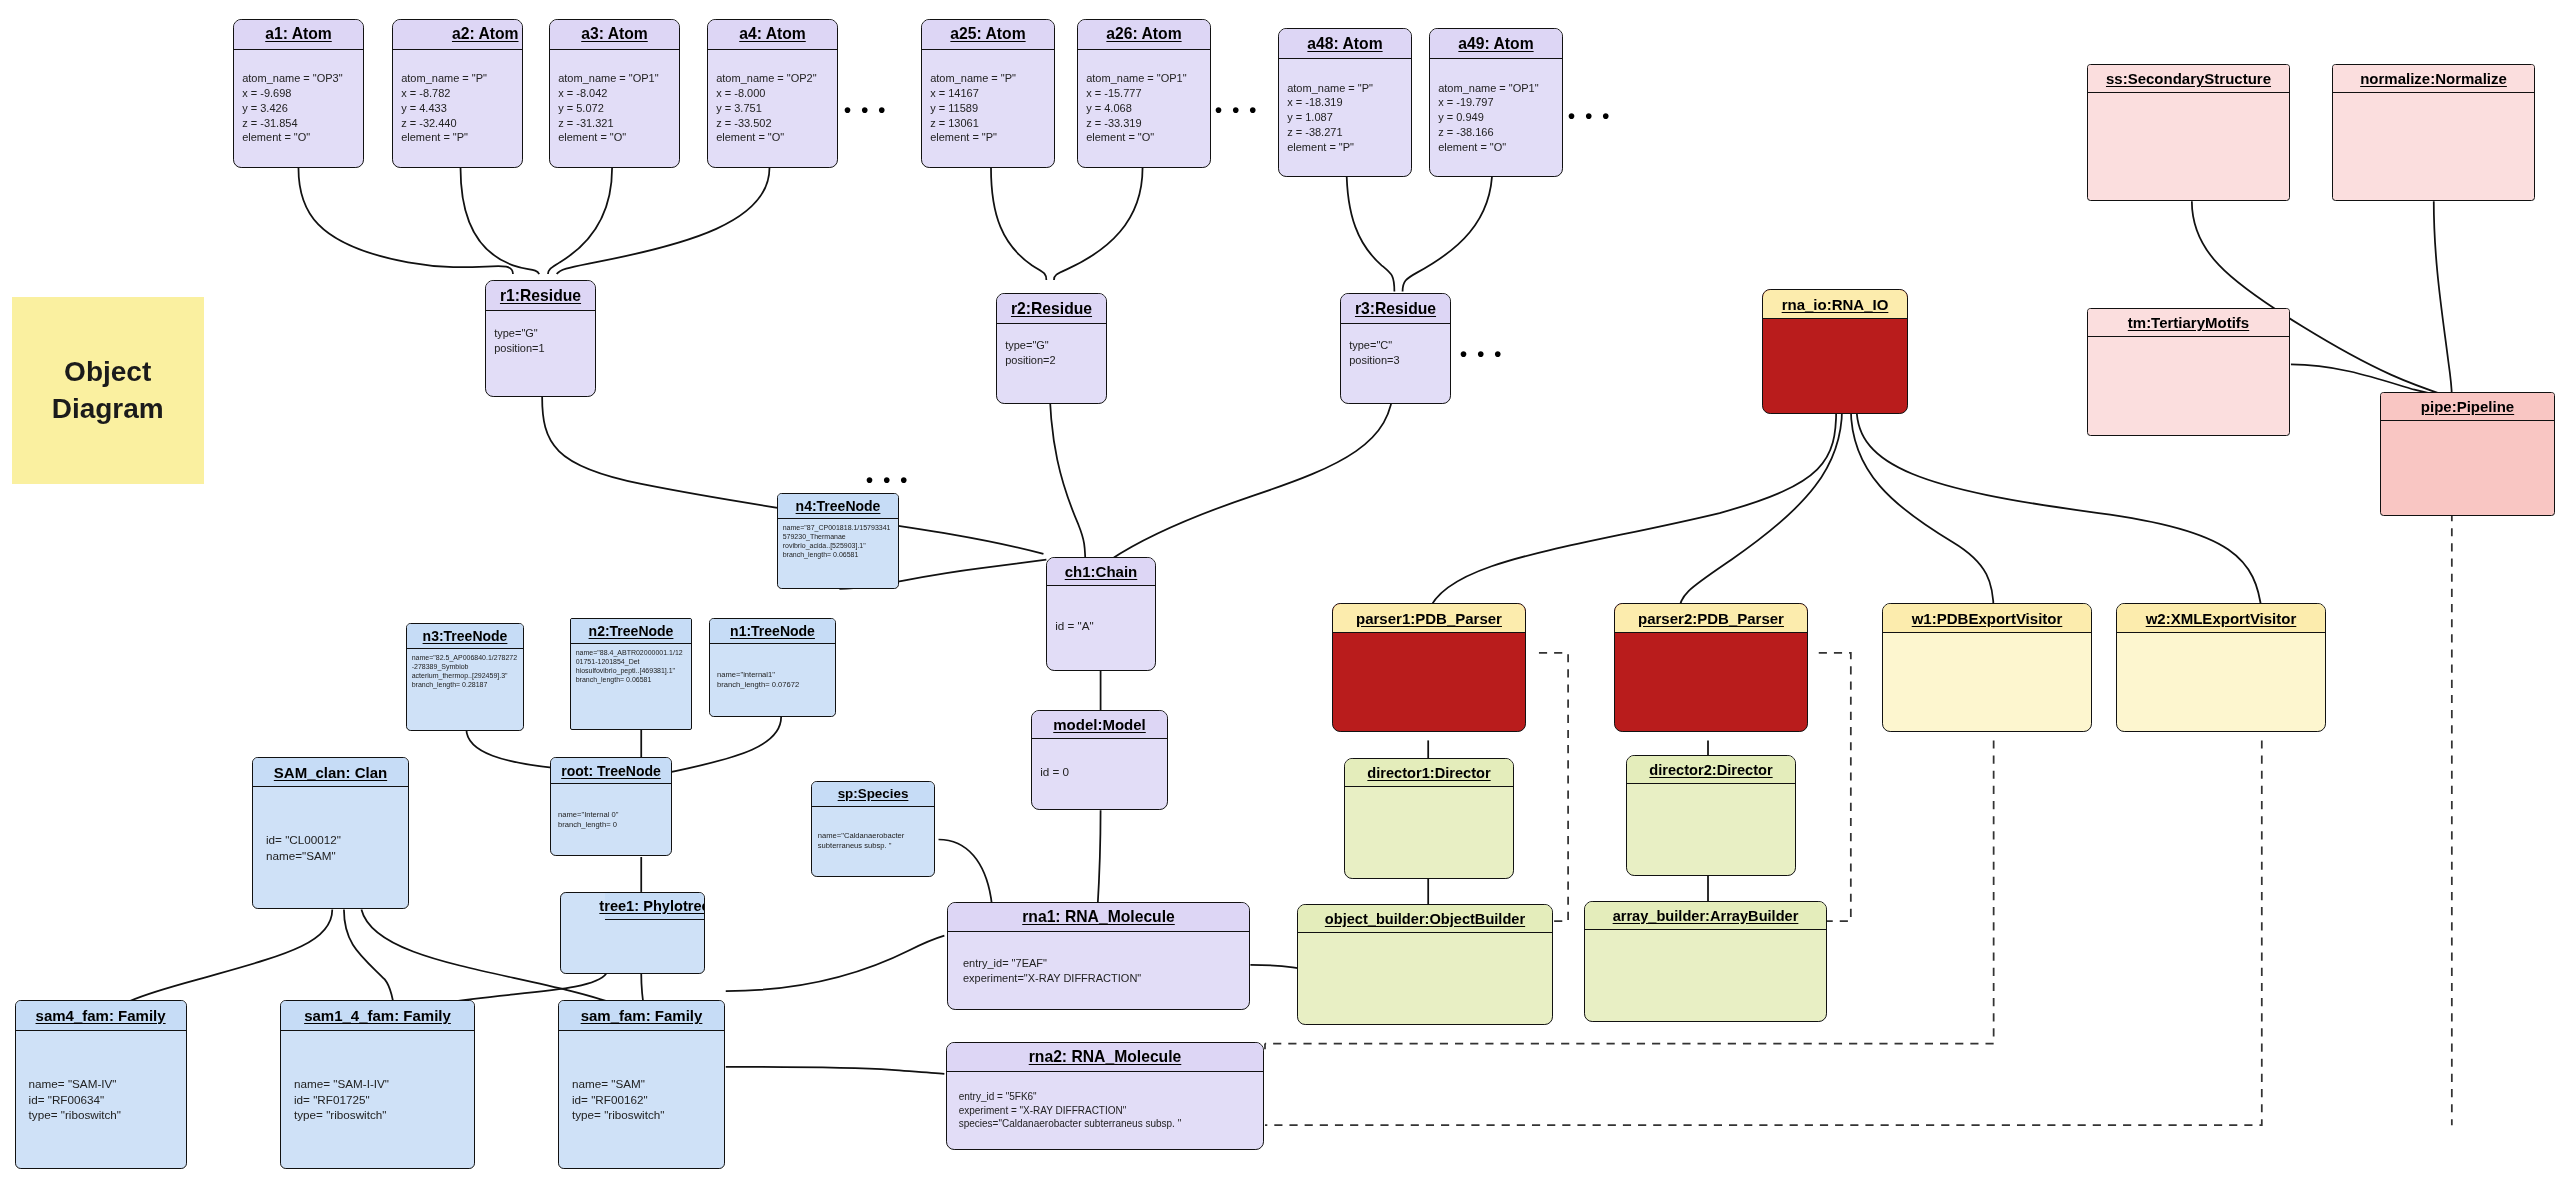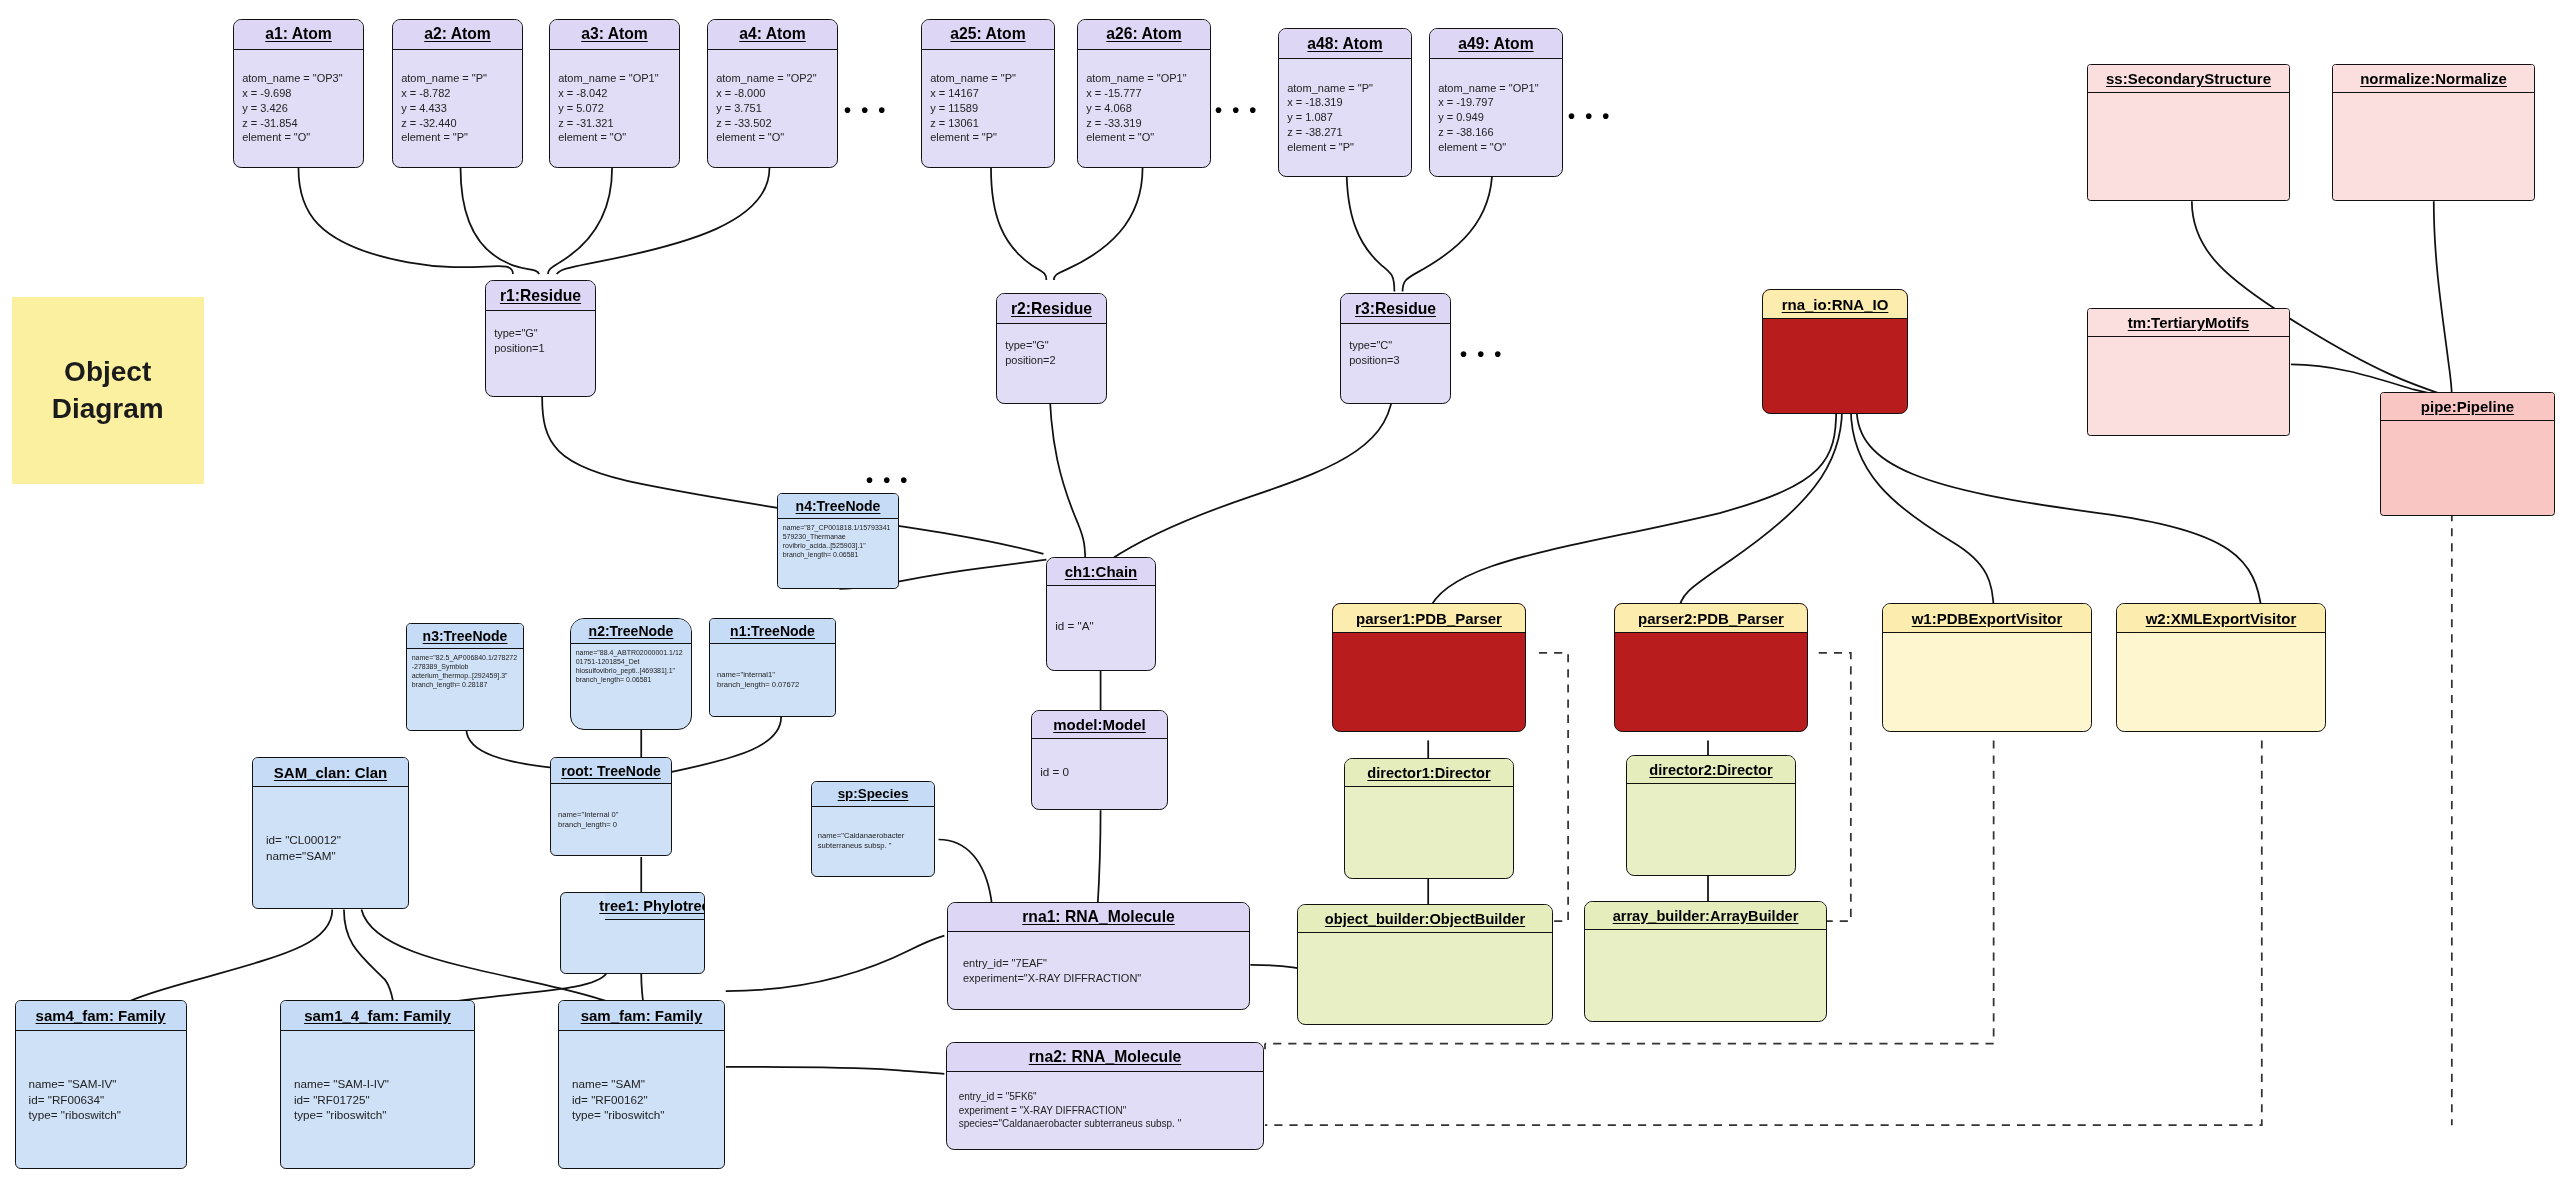--- a/index.html
+++ b/index.html
@@ -193,21 +193,21 @@
     <div class="body">
         <div class="attr" style="font-size:11px;">atom_name = "OP3"
 x = -9.698
 y = 3.426
 z = -31.854
 element = "O"</div>
       </div>
   </div>
 
   <div class="node pal-purple" style="left:392px; top:18.7px; width:131px; height:149px;">
-    <div class="hdr" style="height:30px; font-size:15.7px;">
+    <div class="hdr" style="height:30px; font-size:15.7px;justify-content:flex-end;">
         <span>a2: Atom</span>
       </div>
     <div class="body">
         <div class="attr" style="font-size:11px;">atom_name = "P"
 x = -8.782
 y = 4.433
 z = -32.440
 element = "P"</div>
       </div>
   </div>
@@ -363,21 +363,21 @@
     <div class="hdr" style="height:24.5px; font-size:14px;">
         <span>n3:TreeNode</span>
       </div>
     <div class="body" style="padding:5.8px 4.7px; justify-content:flex-start;">
         <div class="attr" style="font-size:7px; line-height:1.28;">name="82.5_AP006840.1/278272-278389_Symbiob
 acterium_thermop..[292459].3"
 branch_length= 0.28187</div>
       </div>
   </div>
 
-  <div class="node pal-blue" style="left:570px; top:618px; width:122px; height:112px; border-radius:14px;">
+  <div class="node pal-blue" style="left:570px; top:618px; width:122px; height:112px; border-radius:2px;">
     <div class="hdr" style="height:24.5px; font-size:14px;">
         <span>n2:TreeNode</span>
       </div>
     <div class="body" style="padding:5.8px 4.7px; justify-content:flex-start;">
         <div class="attr" style="font-size:7px; line-height:1.28;">name="88.4_ABTR02000001.1/1201751-1201854_Det
 hiosulfovibrio_pepti..[469381].1"
 branch_length= 0.06581</div>
       </div>
   </div>
 

